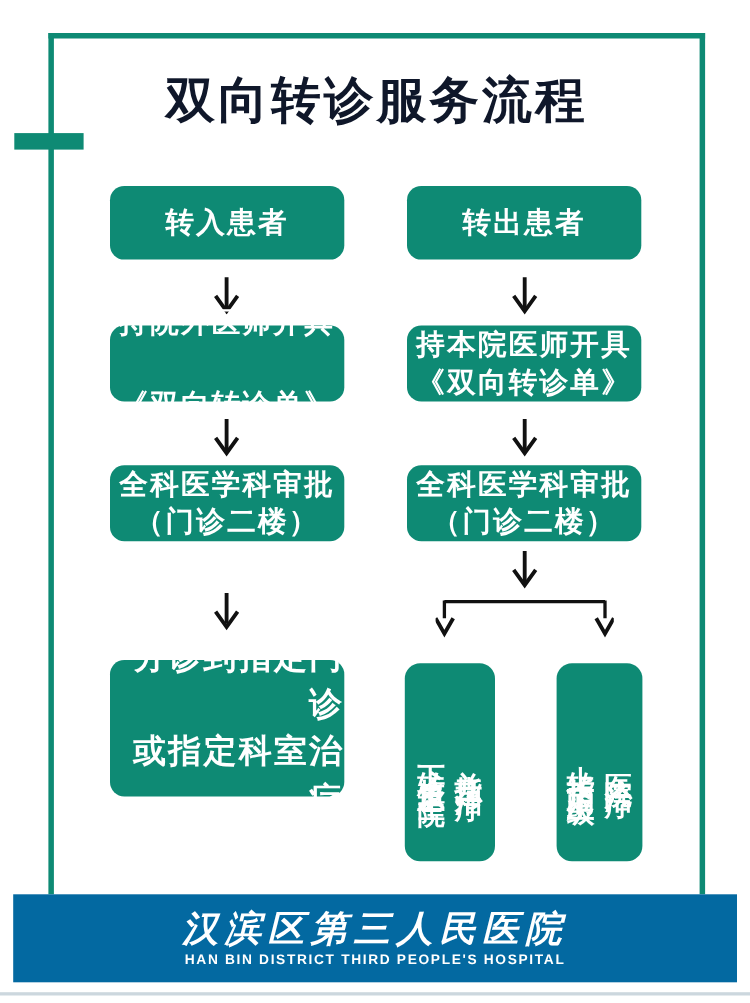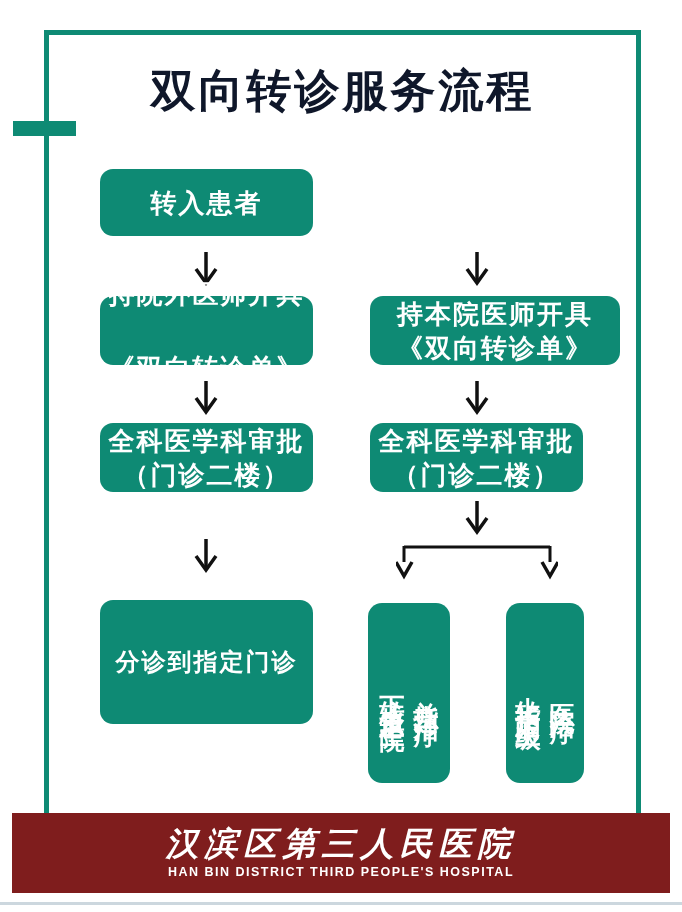--- a/index.html
+++ b/index.html
@@ -21,44 +21,44 @@
   }
   .box{
     position:absolute;background:#0e8a74;border-radius:13px;color:#ffffff;
     font-weight:bold;display:flex;flex-direction:column;align-items:center;justify-content:center;
     text-align:right;font-size:26px;letter-spacing:2px;line-height:34px;
   }
   .box .line{display:block;}
   .box-l1{left:100px;top:169px;width:213px;height:67px;}
   .box-l2{left:100px;top:296px;width:213px;height:69px;gap:40px;}
   .box-l3{left:100px;top:423px;width:213px;height:69px;}
-  .box-l4{left:100px;top:600px;width:213px;height:124px;font-size:24px;line-height:43px;}
+  .box-l4{left:100px;top:600px;width:213px;height:124px;font-size:30px;line-height:43px;}
   .box-r1{left:370px;top:169px;width:213px;height:67px;}
-  .box-r2{left:370px;top:296px;width:250px;height:69px;}
+  .box-r2{left:370px;top:296px;width:213px;height:69px;}
   .box-r3{left:370px;top:423px;width:213px;height:69px;}
   .vbox{
     position:absolute;background:#0e8a74;border-radius:14px;color:#fff;font-weight:bold;
     display:flex;flex-direction:row;align-items:center;justify-content:center;gap:9px;
     font-size:25px;
   }
   .vbox-left{left:368px;top:603px;width:82px;height:180px;}
   .vbox-right{left:506px;top:603px;width:78px;height:180px;}
   .vcol{
     writing-mode:vertical-rl;text-orientation:upright;letter-spacing:5px;line-height:1;
   }
   .arrow{position:absolute;width:30px;height:38px;}
   .arrow-l1{left:191px;top:249px;}
   .arrow-l2{left:191px;top:378px;}
   .arrow-l3{left:191px;top:536px;}
   .arrow-r1{left:462px;top:249px;}
   .arrow-r2{left:462px;top:378px;}
   .arrow-r3{left:462px;top:498px;}
   .branch{position:absolute;left:396px;top:544px;width:162px;height:36px;}
   .banner{
-    position:absolute;left:12px;top:813px;width:658px;height:80px;background:#7f1d1d;
+    position:absolute;left:12px;top:813px;width:658px;height:80px;background:#0369a1;
     display:flex;flex-direction:column;align-items:center;justify-content:center;gap:3px;
   }
   .banner-cn{
     color:#fff;font-size:33px;font-weight:bold;font-style:italic;
     font-family:"DejaVu Serif","Liberation Serif",serif;letter-spacing:6px;line-height:1.05;
   }
   .banner-en{
     color:#fff;font-size:12.5px;font-weight:bold;letter-spacing:1.5px;
     font-family:"Liberation Sans","DejaVu Sans",sans-serif;
   }
@@ -100,22 +100,26 @@
     <span class="line">（门诊二楼）</span>
   </div>
 
   <svg class="arrow arrow-l3" viewBox="0 0 30 38">
     <line x1="15" y1="3" x2="15" y2="31" stroke="#111111" stroke-width="3.5"></line>
     <polyline points="5,20 15,34 25,20" fill="none" stroke="#111111" stroke-width="3.5"></polyline>
   </svg>
 
   <div class="box box-l4">
     <span class="line">分诊到指定门诊</span>
+    <span class="line">或指定科室治疗</span>
   </div>
 
+  <div class="box box-r1">
+    <span class="line">转出患者</span>
+  </div>
 
   <svg class="arrow arrow-r1" viewBox="0 0 30 38">
     <line x1="15" y1="3" x2="15" y2="31" stroke="#111111" stroke-width="3.5"></line>
     <polyline points="5,20 15,34 25,20" fill="none" stroke="#111111" stroke-width="3.5"></polyline>
   </svg>
 
   <div class="box box-r2">
     <span class="line">持本院医师开具</span>
     <span class="line">《双向转诊单》</span>
   </div>

